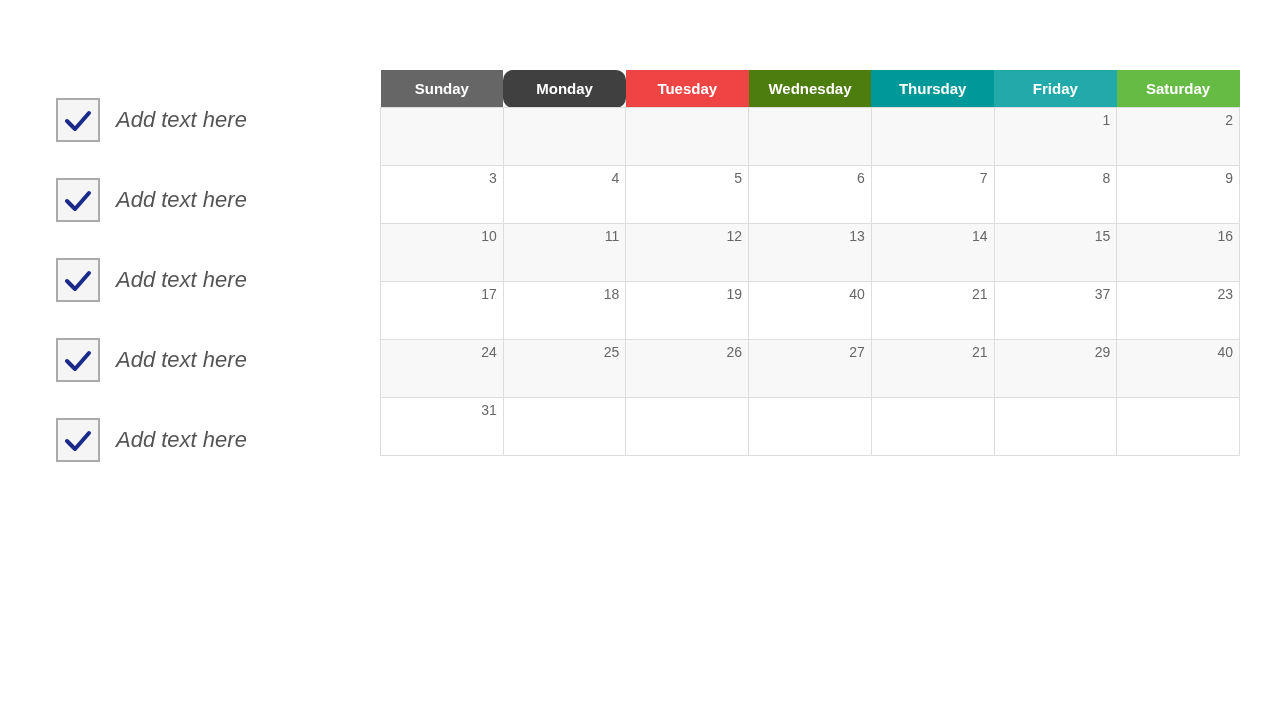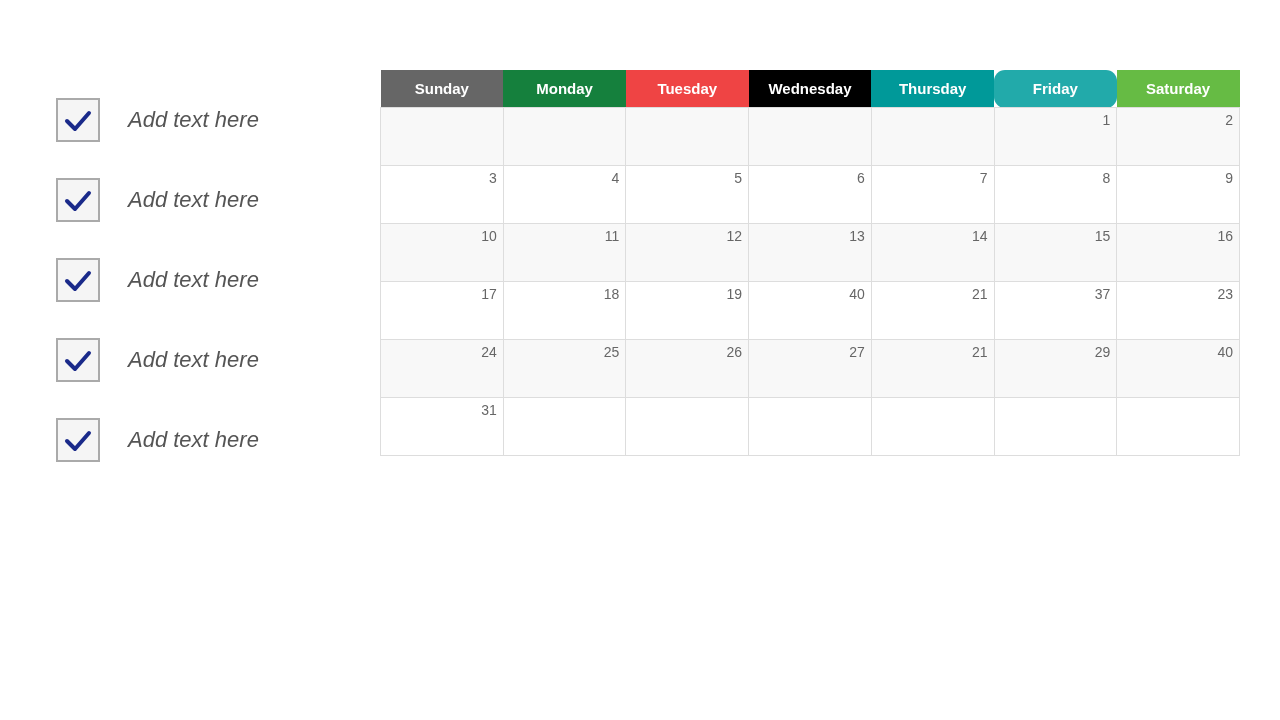--- a/index.html
+++ b/index.html
@@ -36,21 +36,21 @@
       display: flex;
       flex-direction: column;
       gap: 0px;
       min-width: 300px;
       padding-top: 10px;
     }
 
     .checklist-item {
       display: flex;
       align-items: center;
-      gap: 28px;
+      gap: 16px;
       padding: 18px 16px;
     }
 
     .checkbox-icon {
       width: 44px;
       height: 44px;
       border: 2px solid #aaa;
       background: #f5f5f5;
       display: flex;
       align-items: center;
@@ -82,25 +82,25 @@
 
     .calendar table thead th {
       padding: 10px 6px;
       font-size: 15px;
       font-weight: 600;
       color: #ffffff;
       text-align: center;
     }
 
     .th-sunday  { background: #666; }
-    .th-monday  { background: #15803d; }
+    .th-monday  { background: #404040; border-radius: 10px; }
     .th-tuesday { background: #ef4444; }
-    .th-wednesday { background: #000000; }
+    .th-wednesday { background: #4d7c0f; }
     .th-thursday  { background: #009999; margin-top: 9px; }
-    .th-friday    { background: #22aaaa; border-radius: 11px; }
+    .th-friday    { background: #22aaaa; }
     .th-saturday  { background: #66bb44; }
 
     .calendar table tbody td {
       border: 1px solid #ddd;
       height: 58px;
       vertical-align: top;
       padding: 4px 6px;
       font-size: 14px;
       color: #555;
       text-align: right;

